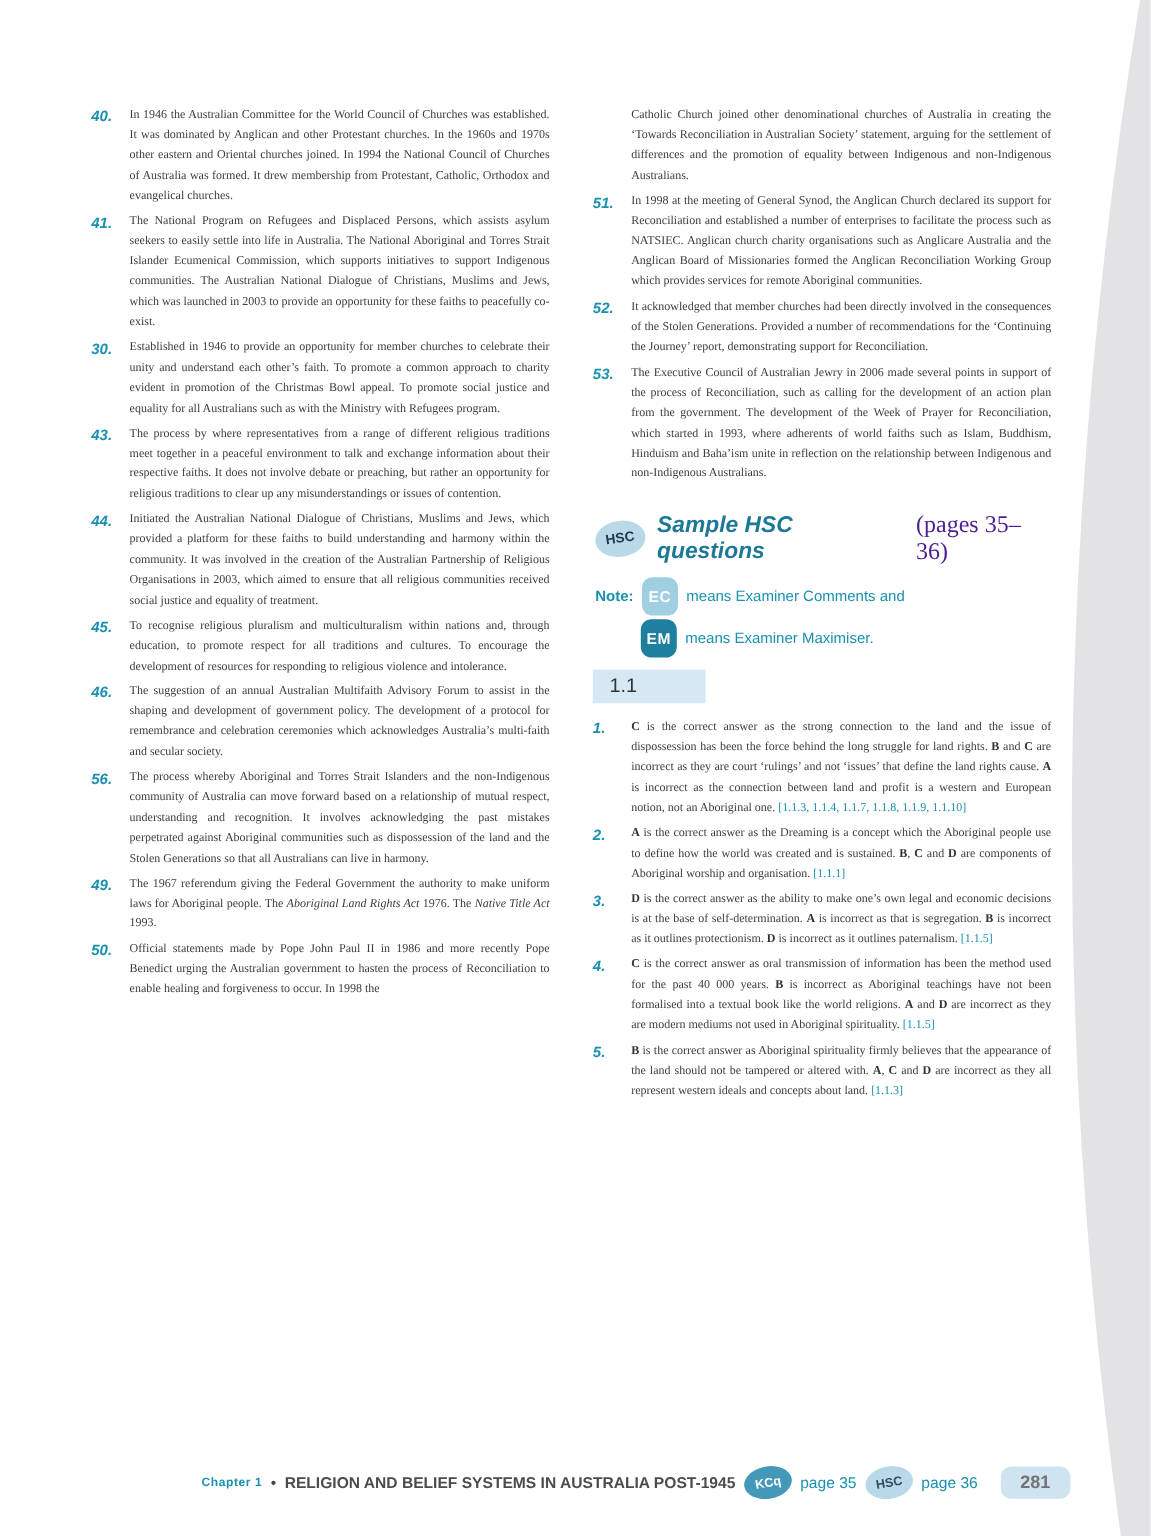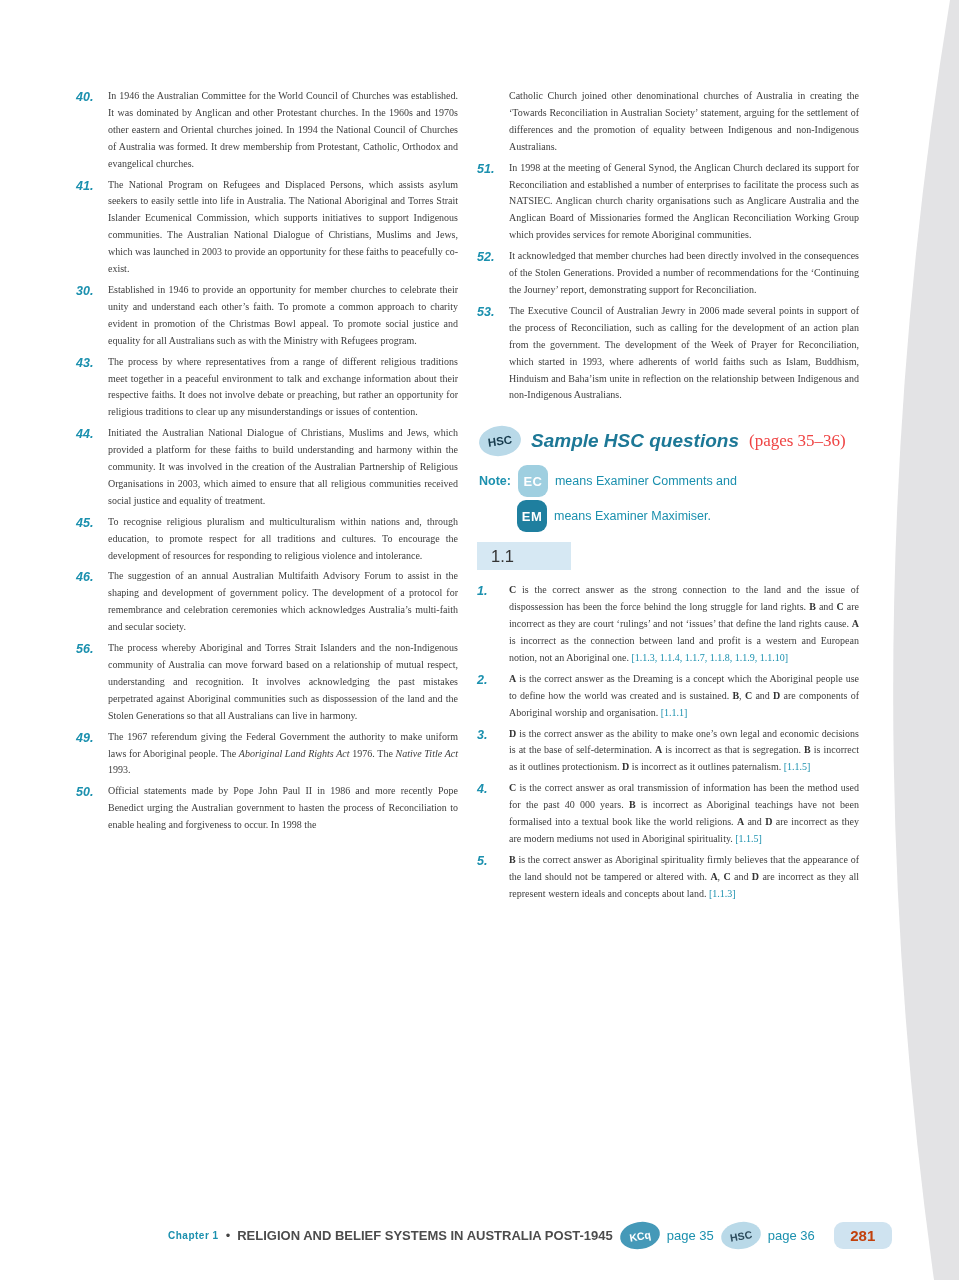--- a/index.html
+++ b/index.html
@@ -1,36 +1,36 @@
 <!DOCTYPE html>
 <html style="--teal: #1b90ae; --heading-teal: #1d7896; --body-text: #3d3d3d; --page-edge-gray: #e3e3e5; --badge-light-blue: #b9d9e8; --badge-dark-teal: #1f7f9f; --pill-light: #9fcfe0; --kcq-badge: #4599b8; --page-box-blue: #cfe3f0; --section-badge-bg: #d6e8f3;"><head>
 <meta charset="utf-8">
 <style>
   html,body{margin:0;padding:0;background:#fff;}
   .page{position:relative;width:959px;height:1280px;background:#fff;overflow:hidden;
         font-family:"Liberation Serif",serif;color:var(--body-text,#3d3d3d);}
   .page-edge{position:absolute;top:0;left:0;pointer-events:none;}
   .col{position:absolute;top:88px;width:382px;}
   .col-left{left:76px;}
-  .col-right{left:477px;}
+  .col-right{left:494px;}
   .qa{display:flex;gap:6px;margin-bottom:4px;}
   .qnum{flex:0 0 26px;font-family:"Liberation Sans",sans-serif;font-weight:bold;
         font-size:12.5px;color:var(--teal,#1b90ae);padding-top:2px;font-style:italic;}
   .qtext{flex:1;font-size:10px;line-height:16.9px;text-align:justify;color:var(--body-text,#3d3d3d);}
   .run-i{font-style:italic;}
   .run-b{font-weight:bold;color:#333;}
   .run-ref{color:var(--teal,#1b90ae);}
   .cont{margin-left:32px;margin-bottom:4px;}
   .hsc-head{display:flex;align-items:center;gap:10px;margin-top:22px;margin-left:2px;}
   .hsc-badge{display:inline-flex;align-items:center;justify-content:center;width:42px;height:30px;
         border-radius:50%;background:var(--badge-light-blue,#b9d9e8);transform:rotate(-8deg);
         font-family:"Liberation Sans",sans-serif;font-weight:bold;font-size:11.5px;color:#173b4d;}
   .hsc-title{font-family:"Liberation Sans",sans-serif;font-weight:bold;font-style:italic;
         font-size:19px;color:var(--heading-teal,#1d7896);}
-  .hsc-pages{font-size:17px;color:#ef4444;}
+  .hsc-pages{font-size:20px;color:#4c1d95;}
   .note{margin-top:9px;margin-left:2px;font-family:"Liberation Sans",sans-serif;
         font-size:12.5px;color:var(--teal,#1b90ae);}
   .note-line{display:flex;align-items:center;gap:7px;margin-bottom:3px;}
   .note-line2{margin-left:38px;}
   .note-label{font-weight:bold;}
   .pill{display:inline-flex;align-items:center;justify-content:center;width:30px;height:32px;
         border-radius:9px;color:#fff;font-weight:bold;font-size:13px;letter-spacing:.5px;}
   .pill-ec{background:var(--pill-light,#9fcfe0);}
   .pill-em{background:var(--badge-dark-teal,#1f7f9f);}
   .section-badge{margin-top:10px;margin-bottom:12px;width:80px;height:28px;line-height:28px;
@@ -41,21 +41,21 @@
   .ch{font-weight:bold;font-size:10px;color:var(--teal,#1b90ae);letter-spacing:.5px;}
   .bullet{color:#444;font-size:13px;}
   .ftitle{font-weight:bold;font-size:13px;color:#4c4c4c;}
   .fbadge{display:inline-flex;align-items:center;justify-content:center;width:40px;height:27px;
         border-radius:50%;font-weight:bold;font-size:10.5px;transform:rotate(-10deg);}
   .kcq{background:var(--kcq-badge,#4599b8);color:#fff;}
   .hscf{background:var(--badge-light-blue,#c3dcea);color:#2e4d5e;}
   .fpage{font-size:13px;color:var(--teal,#1b90ae);}
   .pagenum{display:inline-flex;align-items:center;justify-content:center;width:58px;height:27px;
         margin-left:12px;background:var(--page-box-blue,#cfe3f0);border-radius:9px;
-        font-weight:bold;font-size:15px;color:#c2410c;}
+        font-weight:bold;font-size:15px;color:#737373;}
 </style>
 </head>
 <body>
 
 <div class="page">
 
   <svg class="page-edge" width="959" height="1280" viewBox="0 0 959 1280">
     <path d="M 950,0 Q 845,640 934,1280 L 959,1280 L 959,0 Z" fill="#e3e3e5"></path>
   </svg>
 

